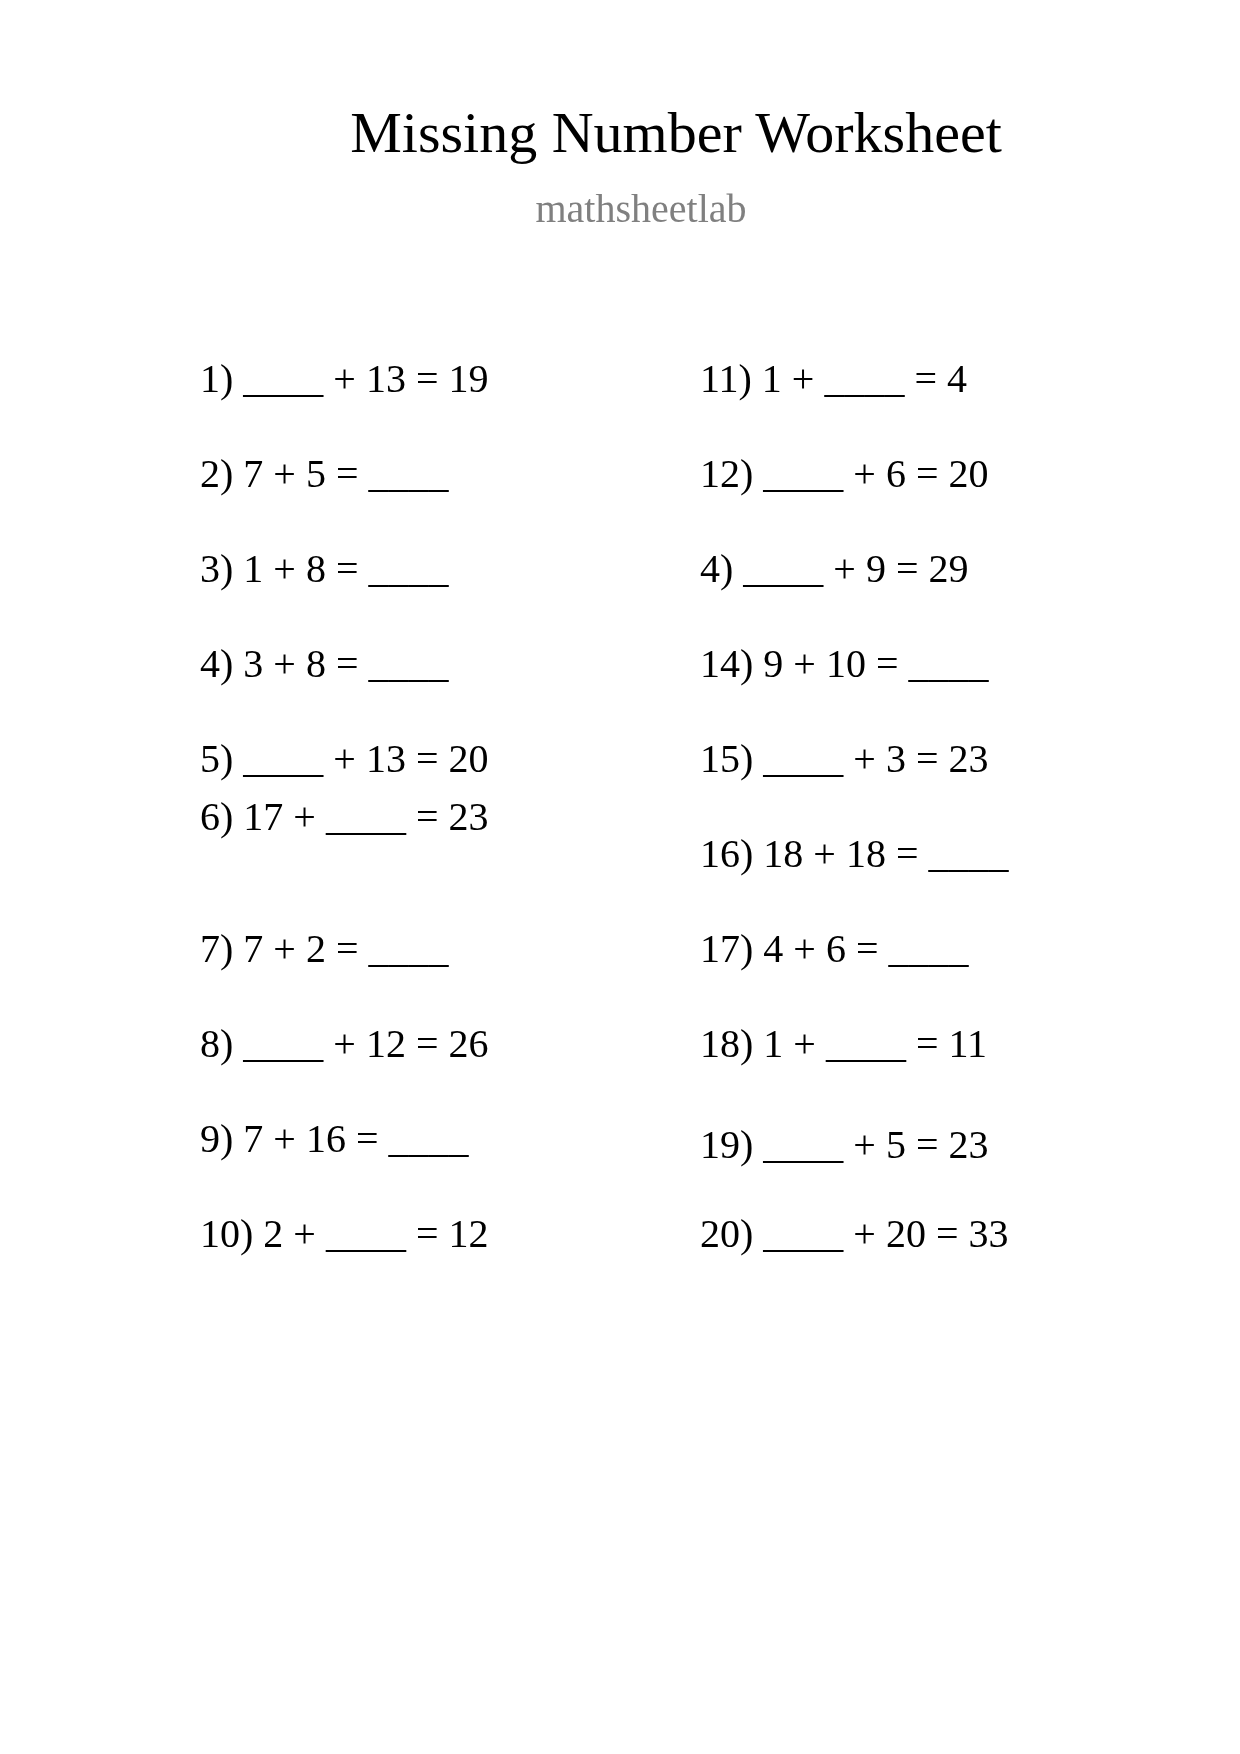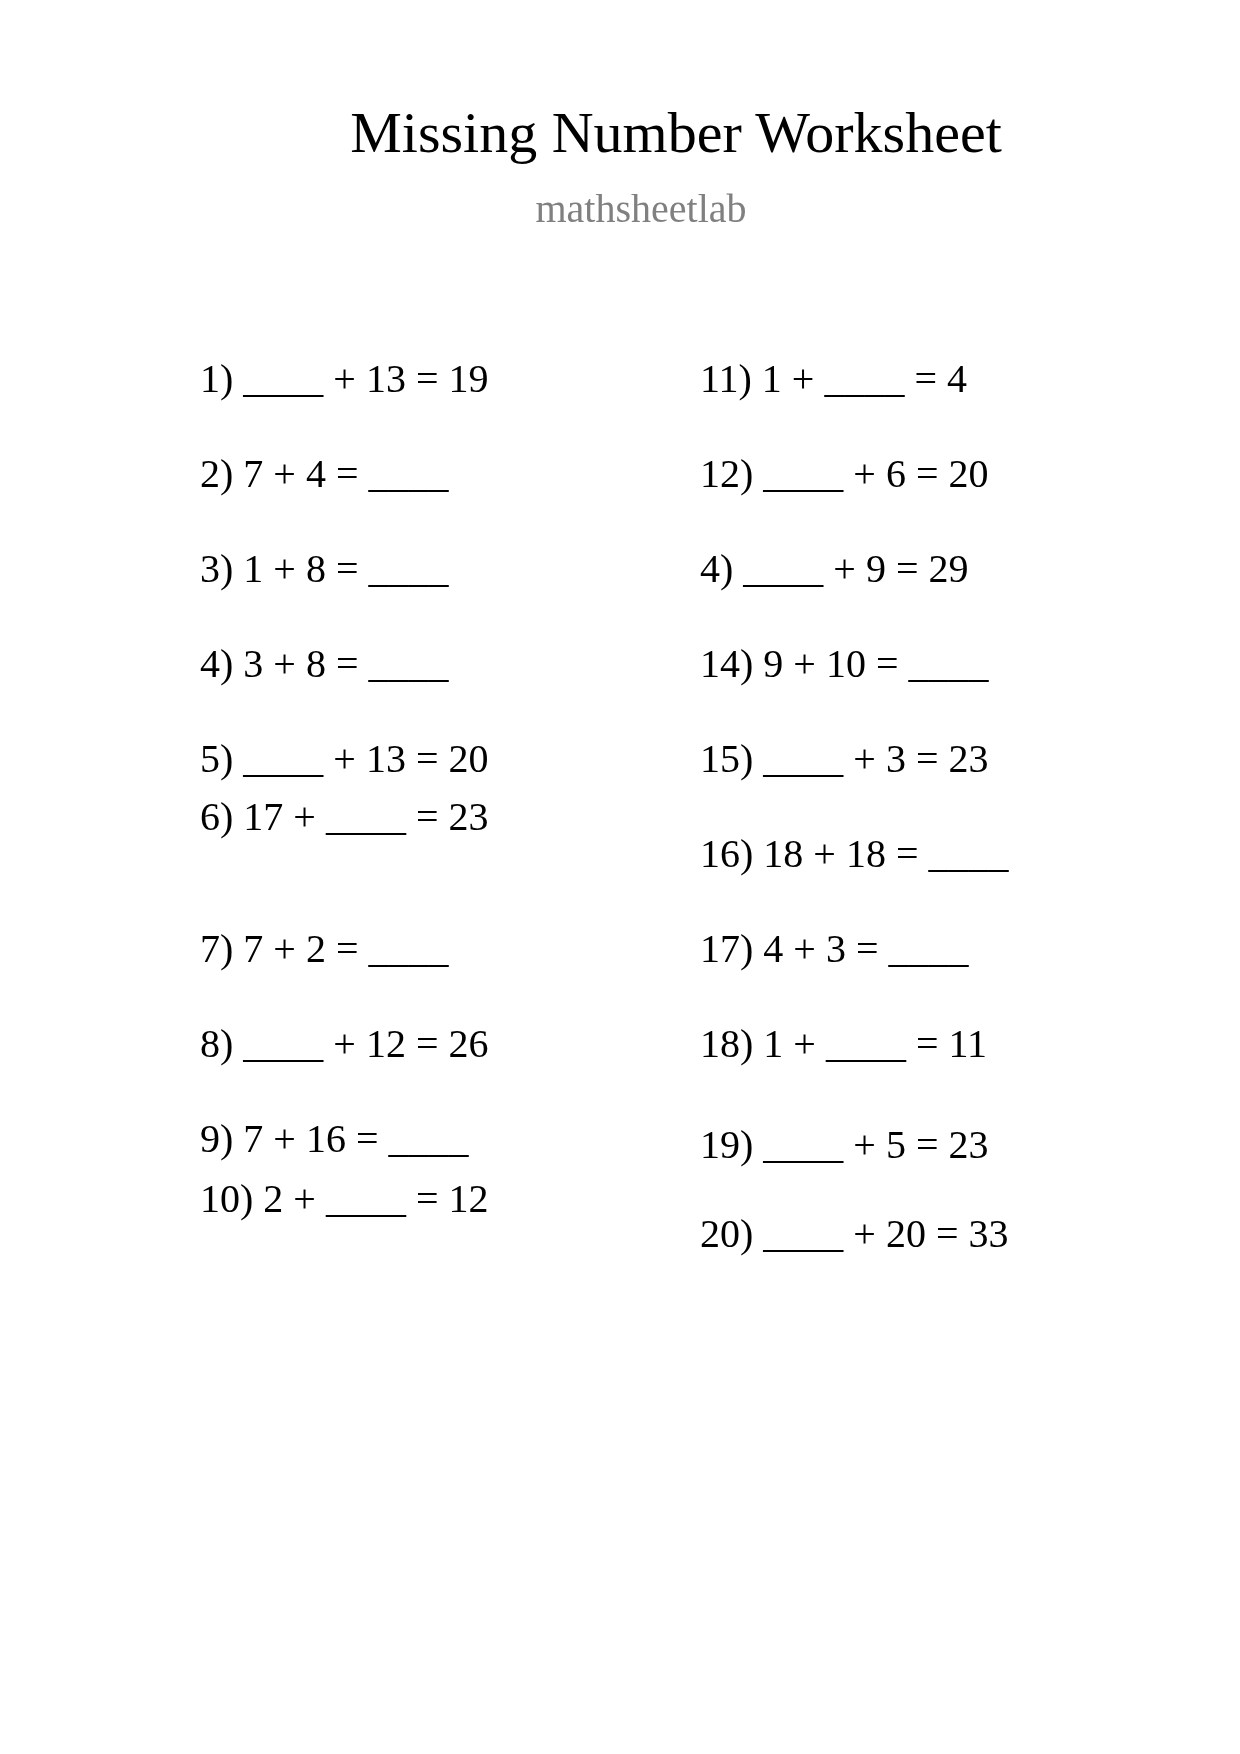--- a/index.html
+++ b/index.html
@@ -73,21 +73,21 @@
   <h1 class="title">Missing Number Worksheet</h1>
   <div class="subtitle">mathsheetlab</div>
 
   <div class="column left">
     <div class="problem" style="top:356px">
       <span class="num">1)</span>
       <span class="expr">____ + 13 = 19</span>
     </div>
     <div class="problem" style="top:451px">
       <span class="num">2)</span>
-      <span class="expr">7 + 4 = ____</span>
+      <span class="expr">7 + 5 = ____</span>
     </div>
     <div class="problem" style="top:546px">
       <span class="num">3)</span>
       <span class="expr">1 + 8 = ____</span>
     </div>
     <div class="problem" style="top:641px">
       <span class="num">4)</span>
       <span class="expr">3 + 8 = ____</span>
     </div>
     <div class="problem" style="top:736px">
@@ -103,21 +103,21 @@
       <span class="expr">7 + 2 = ____</span>
     </div>
     <div class="problem" style="top:1021px">
       <span class="num">8)</span>
       <span class="expr">____ + 12 = 26</span>
     </div>
     <div class="problem" style="top:1116px">
       <span class="num">9)</span>
       <span class="expr">7 + 16 = ____</span>
     </div>
-    <div class="problem" style="top:1176px">
+    <div class="problem" style="top:1211px">
       <span class="num">10)</span>
       <span class="expr">2 + ____ = 12</span>
     </div>
   </div>
 
   <div class="column right">
     <div class="problem" style="top:356px">
       <span class="num">11)</span>
       <span class="expr">1 + ____ = 4</span>
     </div>
@@ -136,21 +136,21 @@
     <div class="problem" style="top:736px">
       <span class="num">15)</span>
       <span class="expr">____ + 3 = 23</span>
     </div>
     <div class="problem" style="top:831px">
       <span class="num">16)</span>
       <span class="expr">18 + 18 = ____</span>
     </div>
     <div class="problem" style="top:926px">
       <span class="num">17)</span>
-      <span class="expr">4 + 3 = ____</span>
+      <span class="expr">4 + 6 = ____</span>
     </div>
     <div class="problem" style="top:1021px">
       <span class="num">18)</span>
       <span class="expr">1 + ____ = 11</span>
     </div>
     <div class="problem" style="top:1122px">
       <span class="num">19)</span>
       <span class="expr">____ + 5 = 23</span>
     </div>
     <div class="problem" style="top:1211px">

